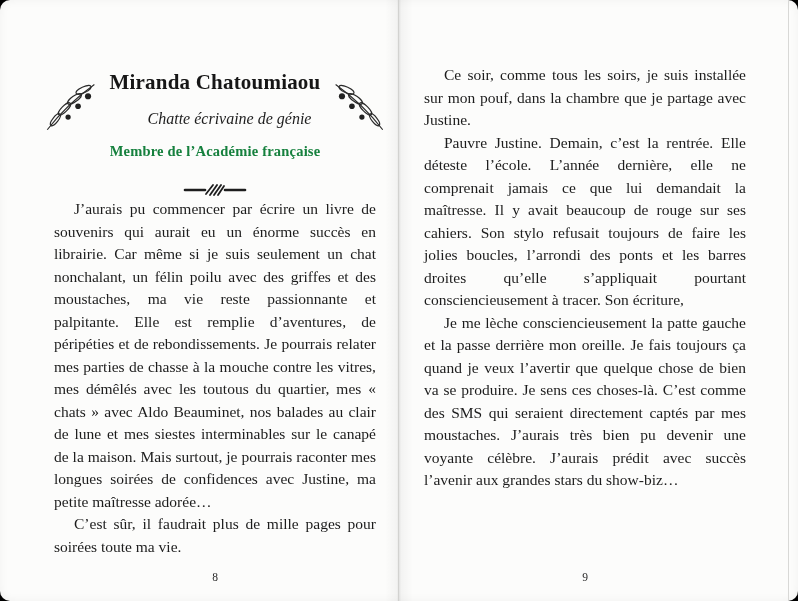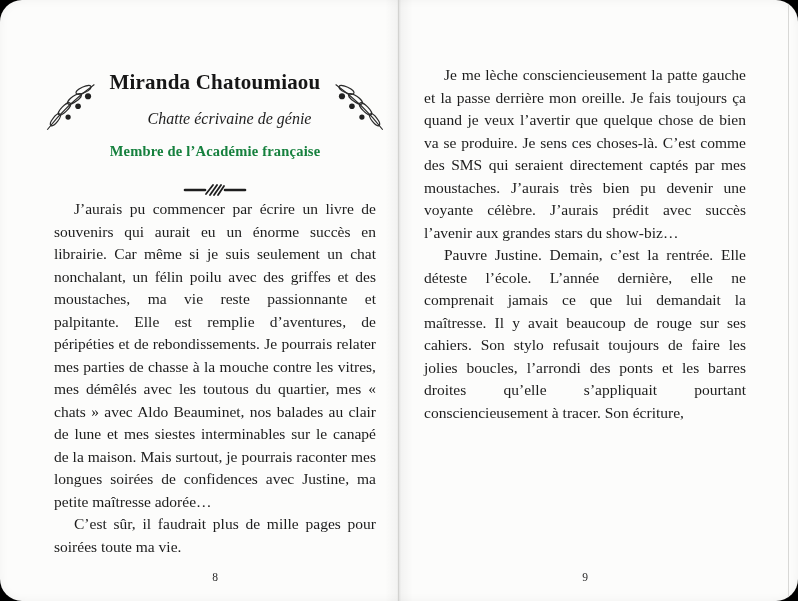--- a/index.html
+++ b/index.html
@@ -6,21 +6,21 @@
     margin: 0;
     padding: 0;
     background: #000;
     font-family: "Liberation Serif", "DejaVu Serif", serif;
   }
   .spread {
     position: relative;
     width: 798px;
     height: 601px;
     background: #fcfcfb;
-    border-radius: 22px;
+    border-radius: 10px;
     overflow: hidden;
     color: #1c1c1c;
     box-shadow: inset 0 0 10px rgba(0,0,0,0.05);
   }
   
   .gutter-shade {
     position: absolute;
     left: 385px; top: 0; bottom: 0; width: 28px;
     background: linear-gradient(90deg, rgba(0,0,0,0) 0%, rgba(0,0,0,0.035) 42%, rgba(0,0,0,0.10) 50%, rgba(0,0,0,0.035) 58%, rgba(0,0,0,0) 100%);
     pointer-events: none;
@@ -170,19 +170,20 @@
     <div class="body-text">
       <p>J’aurais pu commencer par écrire un livre de souvenirs qui aurait eu un énorme succès en librairie. Car même si je suis seulement un chat nonchalant, un félin poilu avec des griffes et des moustaches, ma vie reste passionnante et palpitante. Elle est remplie d’aventures, de péripéties et de rebondissements. Je pourrais relater mes parties de chasse à la mouche contre les vitres, mes démêlés avec les toutous du quartier, mes « chats » avec Aldo Beauminet, nos balades au clair de lune et mes siestes interminables sur le canapé de la maison. Mais surtout, je pourrais raconter mes longues soirées de confidences avec Justine, ma petite maîtresse adorée…</p>
       <p>C’est sûr, il faudrait plus de mille pages pour soirées toute ma vie.</p>
     </div>
 
     <div class="page-number">8</div>
   </div>
 
   <div class="page page-right">
     <div class="body-text">
+      <p>Ce soir, comme tous les soirs, je suis installée sur mon pouf, dans la chambre que je partage avec Justine.</p>
+      <p>Pauvre Justine. Demain, c’est la rentrée. Elle déteste l’école. L’année dernière, elle ne comprenait jamais ce que lui demandait la maîtresse. Il y avait beaucoup de rouge sur ses cahiers. Son stylo refusait toujours de faire les jolies boucles, l’arrondi des ponts et les barres droites qu’elle s’appliquait pourtant consciencieusement à tracer. Son écriture,</p>
       <p>Je me lèche consciencieusement la patte gauche et la passe derrière mon oreille. Je fais toujours ça quand je veux l’avertir que quelque chose de bien va se produire. Je sens ces choses-là. C’est comme des SMS qui seraient directement captés par mes moustaches. J’aurais très bien pu devenir une voyante célèbre. J’aurais prédit avec succès l’avenir aux grandes stars du show-biz…</p>
-      <p>Pauvre Justine. Demain, c’est la rentrée. Elle déteste l’école. L’année dernière, elle ne comprenait jamais ce que lui demandait la maîtresse. Il y avait beaucoup de rouge sur ses cahiers. Son stylo refusait toujours de faire les jolies boucles, l’arrondi des ponts et les barres droites qu’elle s’appliquait pourtant consciencieusement à tracer. Son écriture,</p>
     </div>
 
     <div class="page-number">9</div>
   </div>
 </div>
 
 </body></html>

